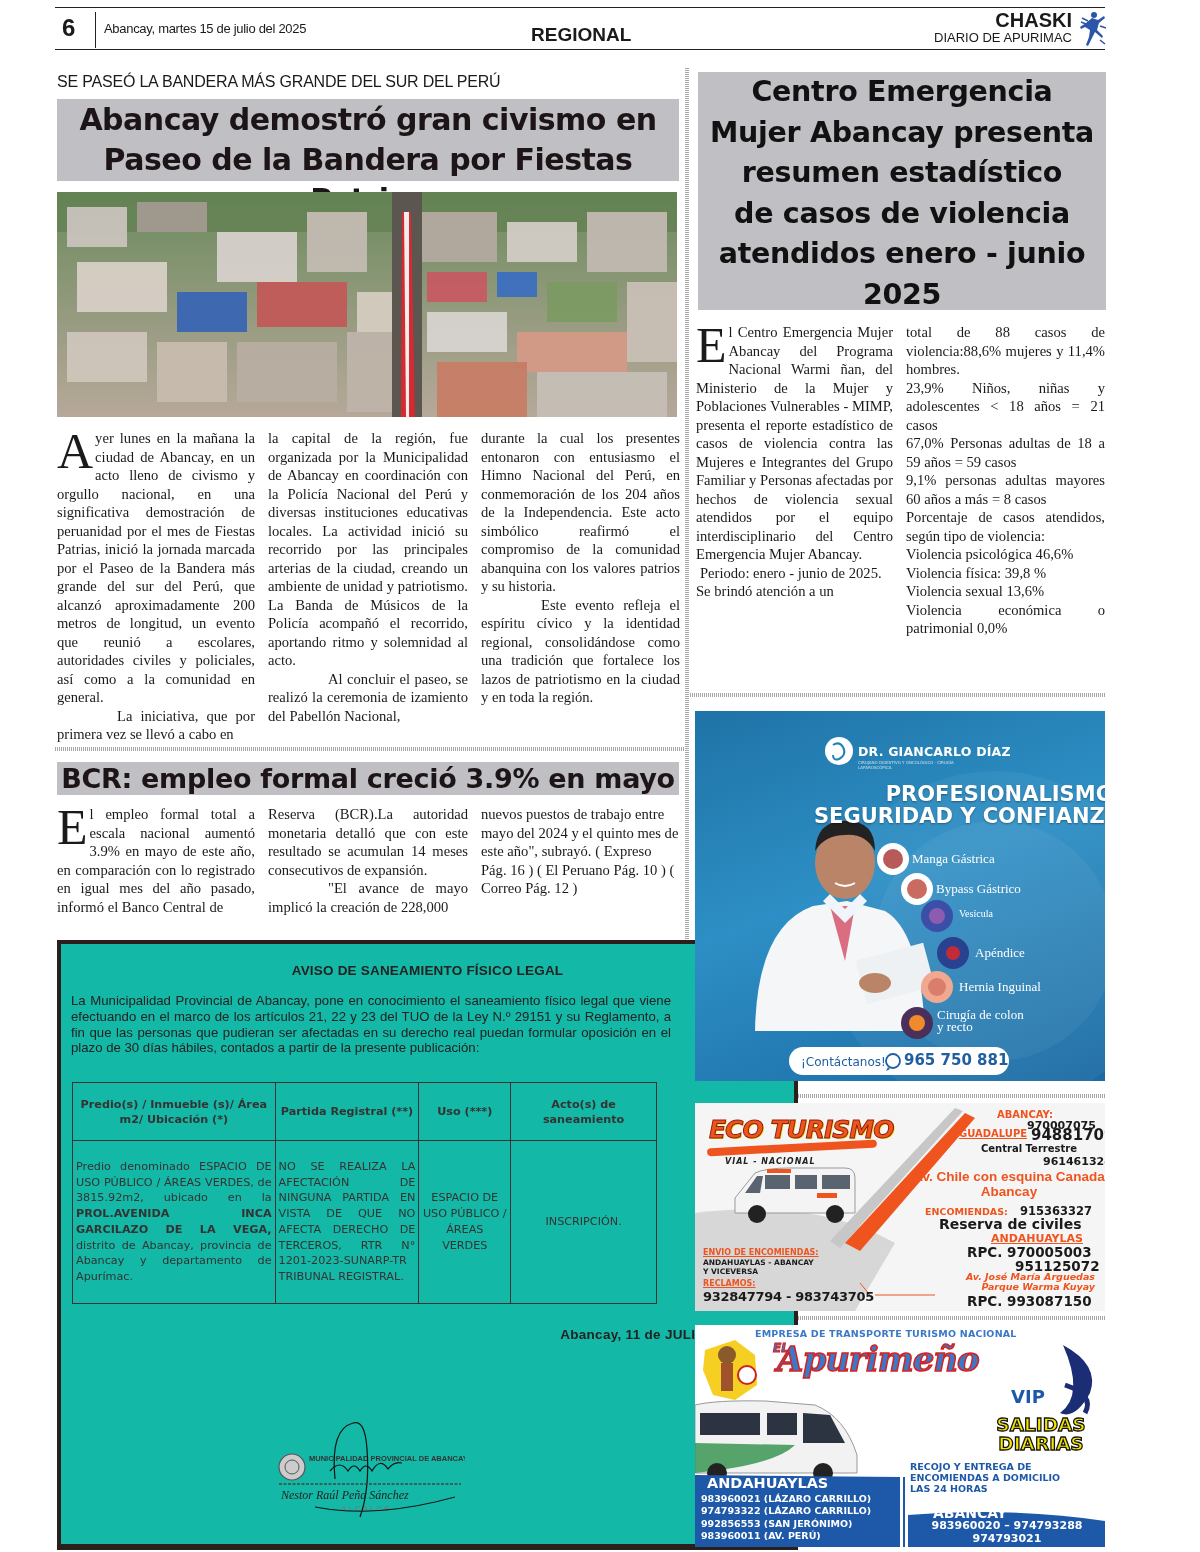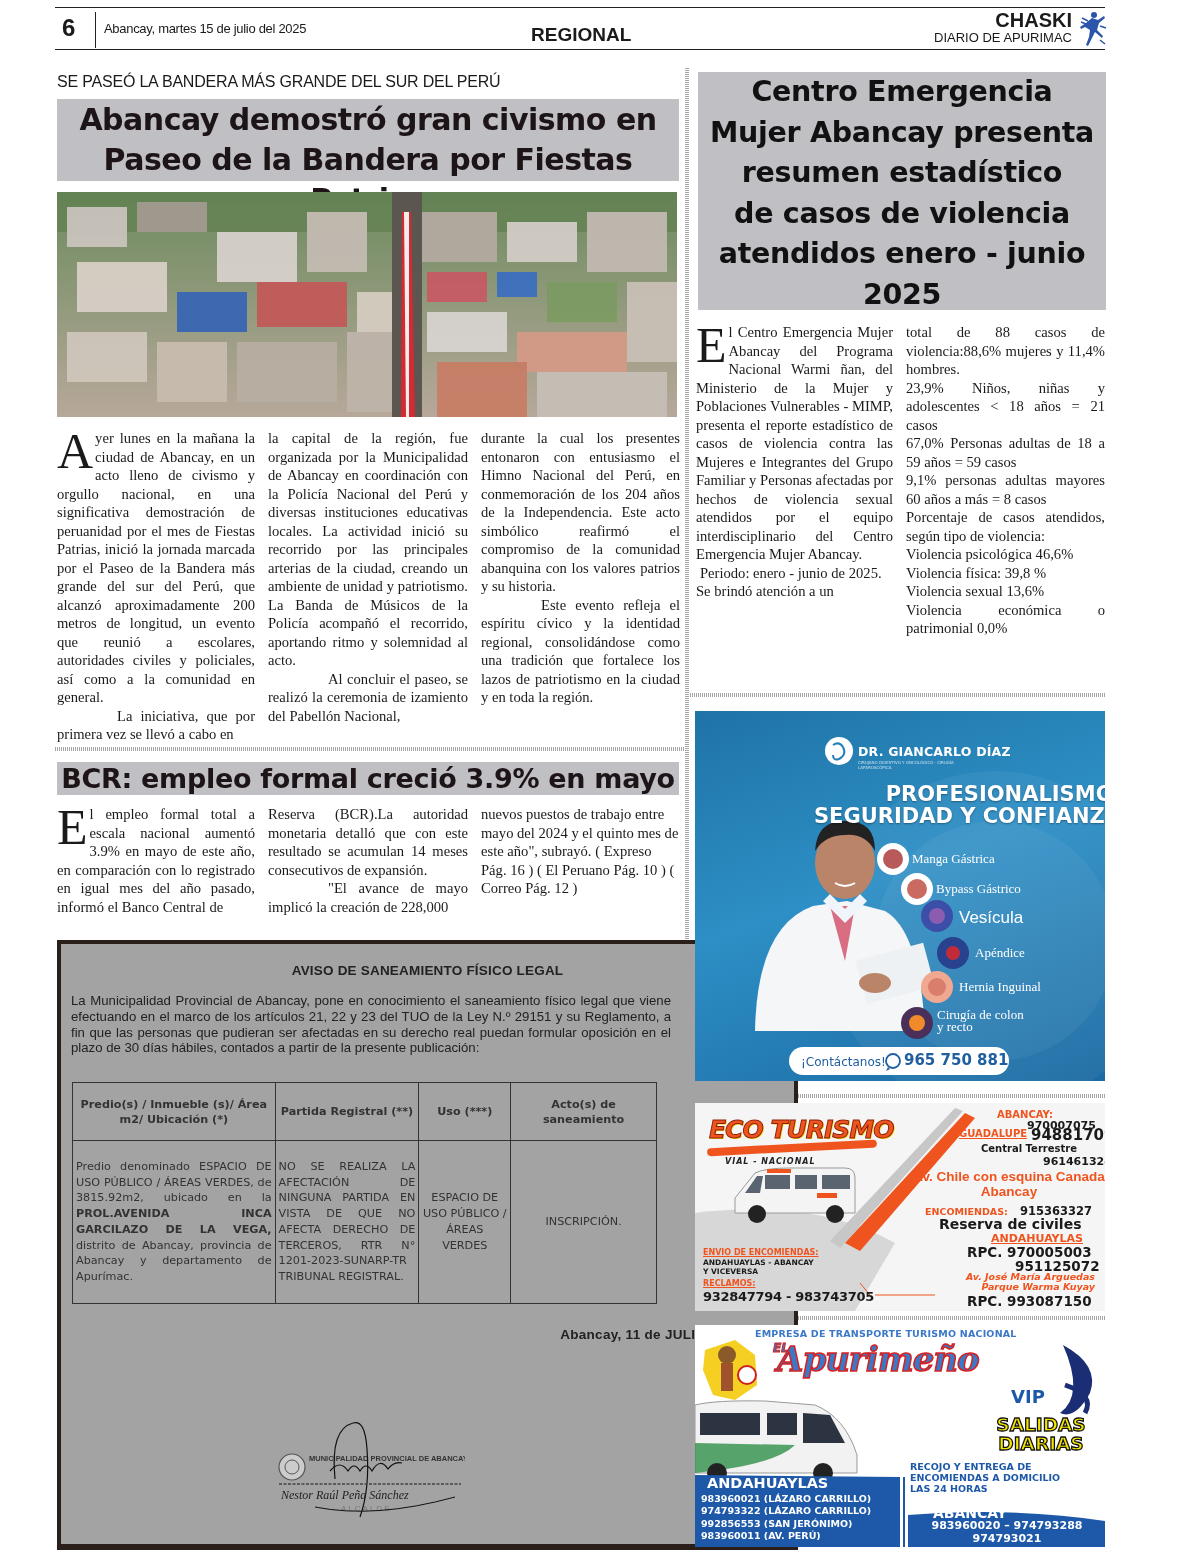--- a/index.html
+++ b/index.html
@@ -44,21 +44,21 @@
 
   
   .vdiv { left: 685px; top: 68px; height: 1480px; width: 4px; background: repeating-linear-gradient(to bottom, #888 0 1px, transparent 1px 2px); opacity: .75; }
   .hdiv { height: 4px; background: repeating-linear-gradient(to right, #888 0 1px, transparent 1px 2px); opacity: .75; }
   .hd1 { left: 55px; top: 747px; width: 630px; }
   .hd2 { left: 690px; top: 693px; width: 415px; }
   .hd3 { left: 690px; top: 1094px; width: 415px; }
   .hd4 { left: 690px; top: 1316px; width: 415px; }
 
   
-  .notice { left: 57px; top: 940px; width: 741px; height: 610px; border: 4px solid #2a1f1a; border-bottom-width: 6px; font-family: "Liberation Sans", sans-serif; color: #222; background: #a3a3a3; }
+  .notice { left: 57px; top: 940px; width: 741px; height: 610px; border: 4px solid #2a1f1a; border-bottom-width: 6px; font-family: "Liberation Sans", sans-serif; color: #222; background: #14b8a6; }
   .notice-title { position: absolute; left: 0; top: 19px; width: 100%; text-align: center; font-size: 13.5px; font-weight: bold; letter-spacing: .2px; }
   .notice-body { position: absolute; left: 10px; top: 49px; width: 600px; font-size: 13.2px; line-height: 15.8px; text-align: justify; }
   .notice-table { position: absolute; left: 11px; top: 138px; width: 585px; border-collapse: collapse; font-family: "DejaVu Sans", sans-serif; font-size: 11.2px; }
   .notice-table th, .notice-table td { border: 1px solid #333; vertical-align: middle; }
   .notice-table th { height: 58px; text-align: center; font-weight: bold; line-height: 15px; padding: 2px; color: #333; }
   .notice-table td { padding: 18px 3px; line-height: 15.7px; color: #333; }
   .notice-table td.j { text-align: justify; text-align-last: left; }
   .notice-table td.c { text-align: center; }
   .notice-date { position: absolute; right: 24px; top: 383px; font-size: 13.5px; font-weight: bold; letter-spacing: .3px; }
   .sig { position: absolute; left: 214px; top: 445px; width: 190px; height: 130px; }
@@ -273,21 +273,21 @@
     </g>
   </svg>
   <div style="position:absolute;left:163px;top:33px;font-size:12.5px;font-weight:bold;letter-spacing:.2px">DR. GIANCARLO DÍAZ</div>
   <div style="position:absolute;left:163px;top:49px;width:120px;font-size:4px;line-height:5px;opacity:.75">CIRUJANO DIGESTIVO Y ONCOLÓGICO · CIRUGÍA LAPAROSCÓPICA</div>
   <div style="position:absolute;left:16px;top:72px;width:410px;text-align:right;font-size:21px;font-weight:bold;line-height:22px;text-shadow:0 1px 2px rgba(0,0,0,.35)">
     <div>PROFESIONALISMO,</div>
     <div>SEGURIDAD Y CONFIANZA</div>
   </div>
   <div style="position:absolute;left:217px;top:140px;font-family:'Liberation Serif',serif;font-size:13px">Manga Gástrica</div>
   <div style="position:absolute;left:241px;top:170px;font-family:'Liberation Serif',serif;font-size:13px">Bypass Gástrico</div>
-  <div style="position:absolute;left:264px;top:197px;font-family:Liberation Sans, sans-serif;font-size:17px">Vesícula</div>
+  <div style="position:absolute;left:264px;top:197px;font-family:Liberation Serif, serif;font-size:10px">Vesícula</div>
   <div style="position:absolute;left:280px;top:234px;font-family:'Liberation Serif',serif;font-size:13px">Apéndice</div>
   <div style="position:absolute;left:264px;top:268px;font-family:'Liberation Serif',serif;font-size:13px">Hernia Inguinal</div>
   <div style="position:absolute;left:242px;top:298px;width:95px;font-family:'Liberation Serif',serif;font-size:13px;line-height:12px">Cirugía de colon y recto</div>
   <div style="position:absolute;left:106px;top:344px;font-size:12px;color:#1f5fa0">¡Contáctanos!</div>
   <div style="position:absolute;left:209px;top:340px;font-size:15px;font-weight:bold;color:#1f5fa0">965 750 881</div>
 </div>
 
 <div class="abs ad ad-eco">
   <svg style="position:absolute;left:0;top:0" width="410" height="208" viewBox="0 0 410 208">
     <path d="M0 110 Q120 95 200 140 L160 208 L0 208 Z" fill="#d7d7d7"></path>

